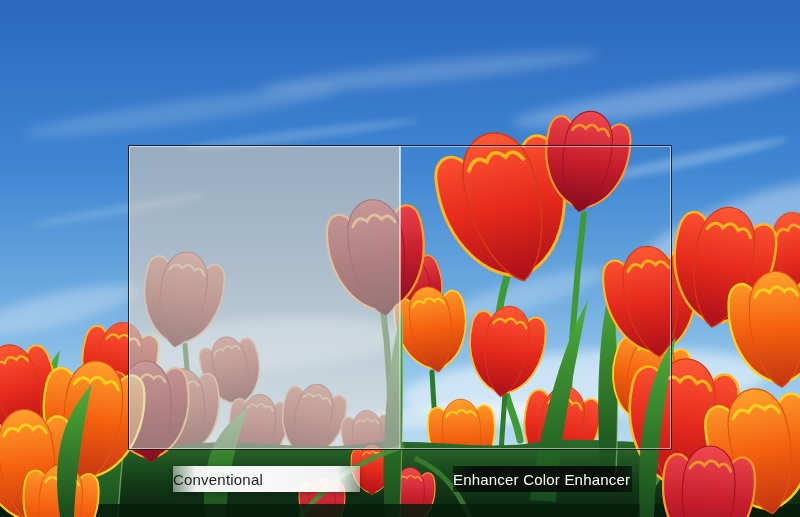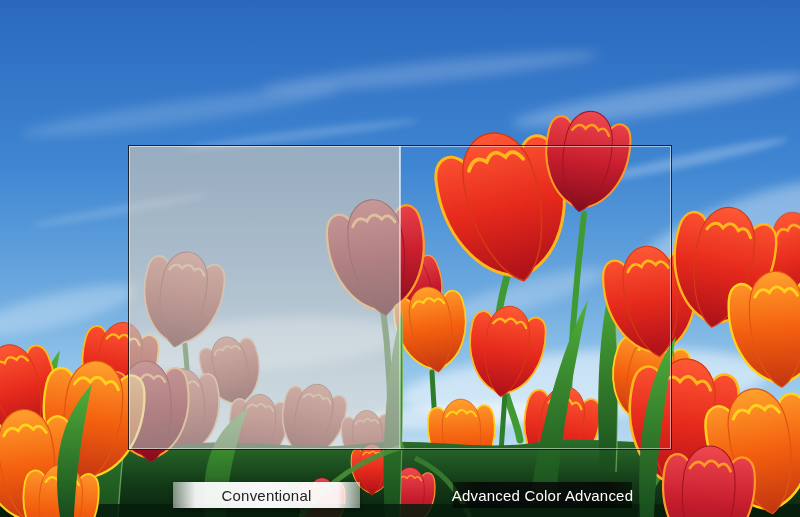--- a/index.html
+++ b/index.html
@@ -23,22 +23,22 @@
     border:1px solid rgba(18,18,18,0.85);
     box-shadow:inset 0 0 0 1px rgba(255,255,255,0.5);
     pointer-events:none;
   }
   .divider{
     position:absolute;left:399px;top:146px;width:2px;height:303px;
     background:linear-gradient(180deg,rgba(255,255,255,.65),rgba(255,255,255,.35));
     pointer-events:none;
   }
   .label{
-    position:absolute;top:482px;height:26px;
-    display:flex;align-items:center;justify-content:center;
+    position:absolute;top:466px;height:26px;
+    display:flex;align-items:center;
     font-size:15px;letter-spacing:.2px;white-space:nowrap;
   }
   .label-light{
     left:173px;width:187px;color:#232323;
     background:linear-gradient(90deg,rgba(255,255,255,.45) 0%,rgba(255,255,255,.93) 12%,rgba(255,255,255,.97) 50%,rgba(255,255,255,.93) 88%,rgba(255,255,255,.45) 100%);
     box-shadow:0 2px 6px rgba(0,0,0,.35);
   }
   .label-dark{
     left:453px;width:179px;color:#fff;
     background:linear-gradient(90deg,rgba(0,0,0,.5) 0%,rgba(6,6,6,.82) 12%,rgba(8,8,8,.86) 50%,rgba(6,6,6,.82) 88%,rgba(0,0,0,.5) 100%);
@@ -217,16 +217,16 @@
 
   <div class="wash"></div>
 
   <div class="frame"></div>
   <div class="divider"></div>
 
   <div class="label label-light">
     <span>Conventional</span>
   </div>
   <div class="label label-dark">
-    <span>Advanced Color Advanced</span>
+    <span>Enhancer Color Enhancer</span>
   </div>
 
 </div>
 
 </body></html>

